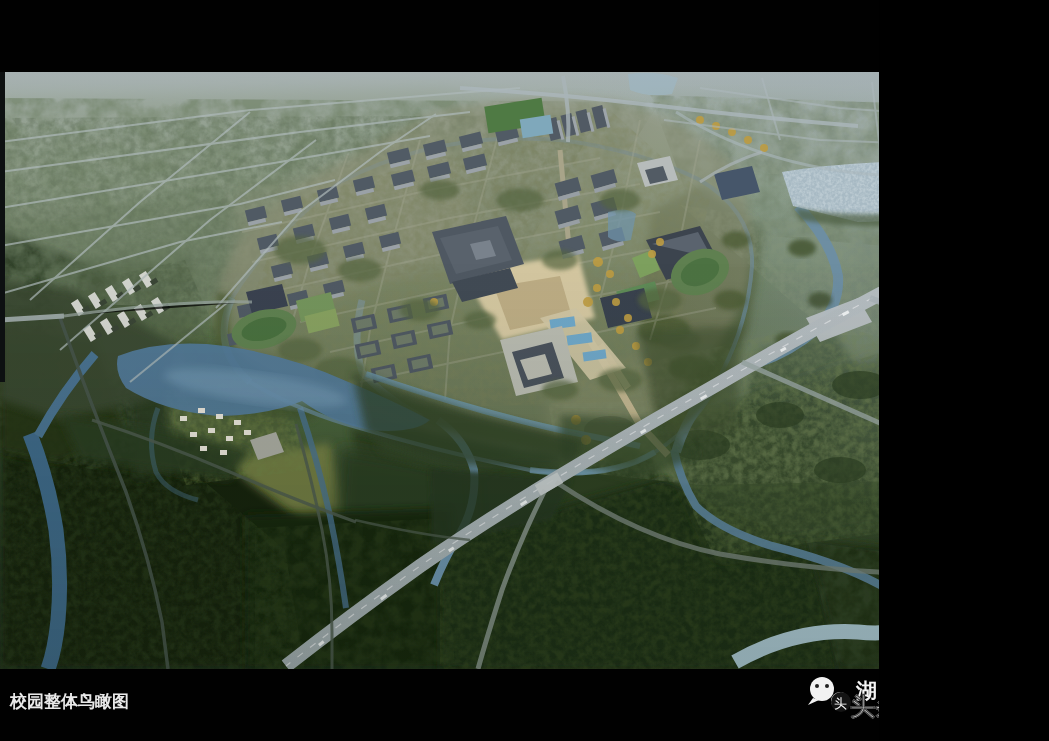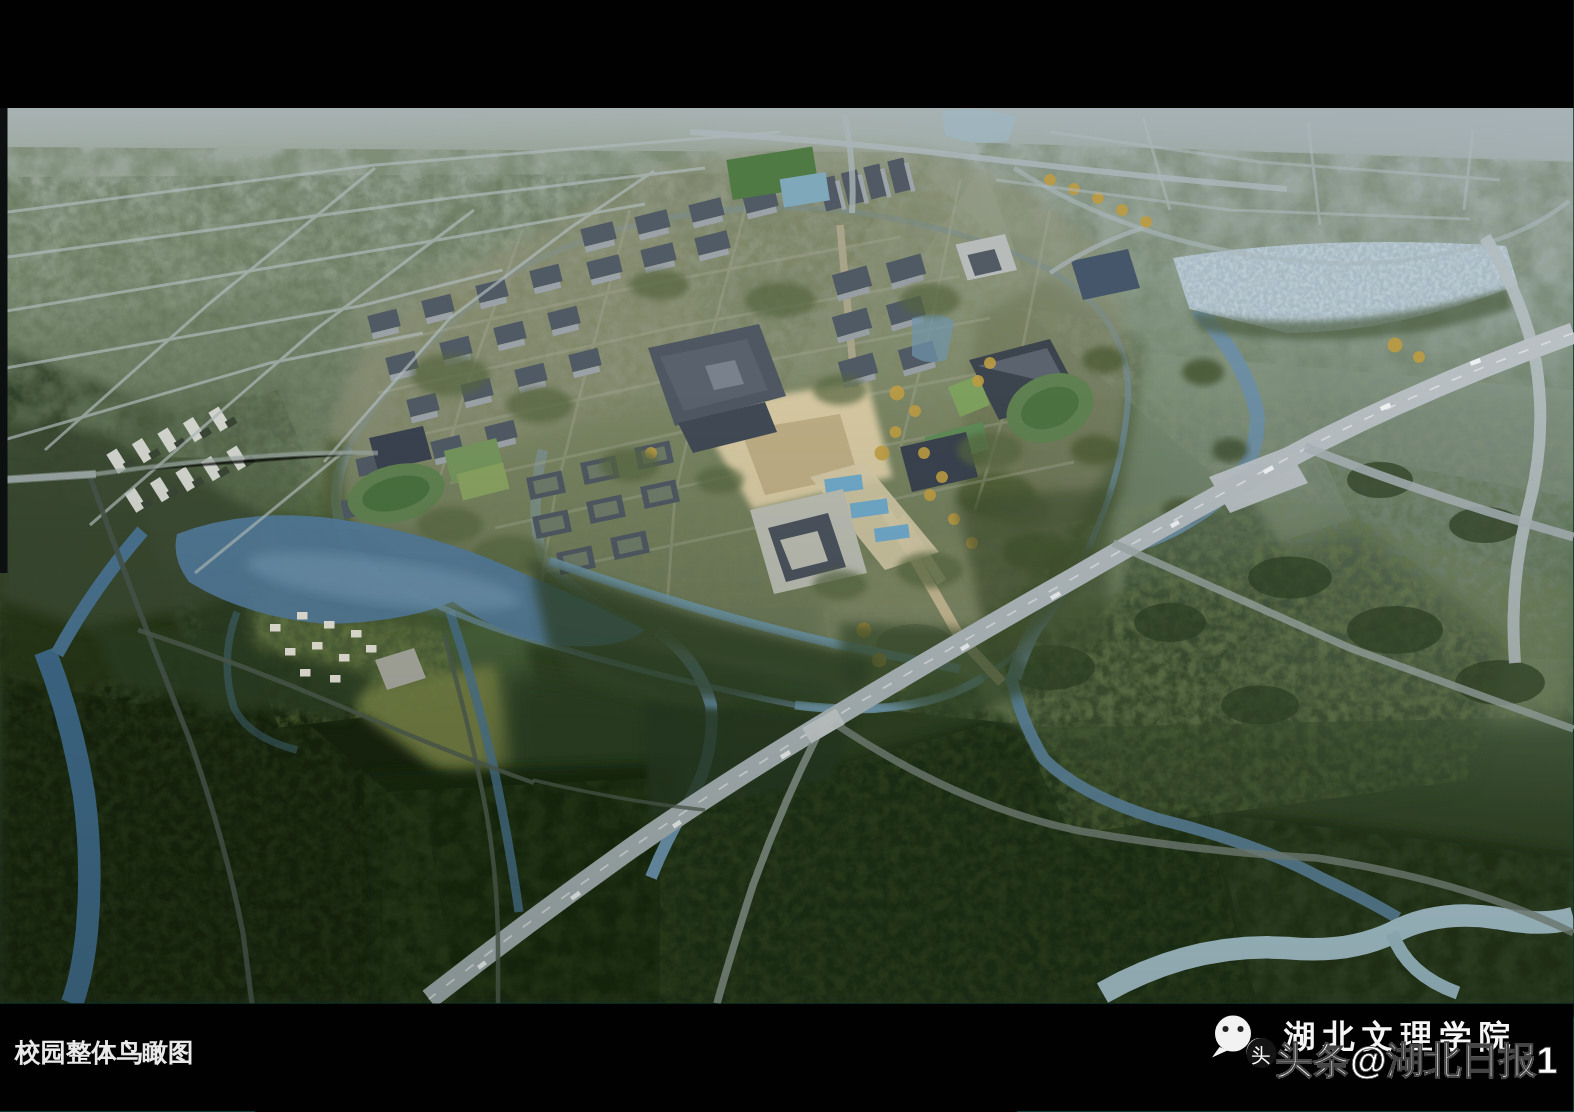--- a/index.html
+++ b/index.html
@@ -1,16 +1,16 @@
 <!DOCTYPE html>
 <html><head>
 <meta charset="utf-8">
 <style>
 html,body{margin:0;padding:0;background:#000;}
-#stage{position:relative;width:1049px;height:741px;overflow:hidden;background:#0f766e;}
+#stage{position:relative;width:879px;height:741px;overflow:hidden;background:#1d4ed8;}
 svg{display:block;}
 </style>
 </head>
 <body>
 <div id="stage">
 <svg width="1049" height="741" viewBox="0 0 1049 741" xmlns="http://www.w3.org/2000/svg">
 <defs>
   <linearGradient id="base" x1="0" y1="72" x2="0" y2="669" gradientUnits="userSpaceOnUse">
     <stop offset="0" stop-color="#a4afb1"></stop>
     <stop offset="0.1" stop-color="#8fa086"></stop>

